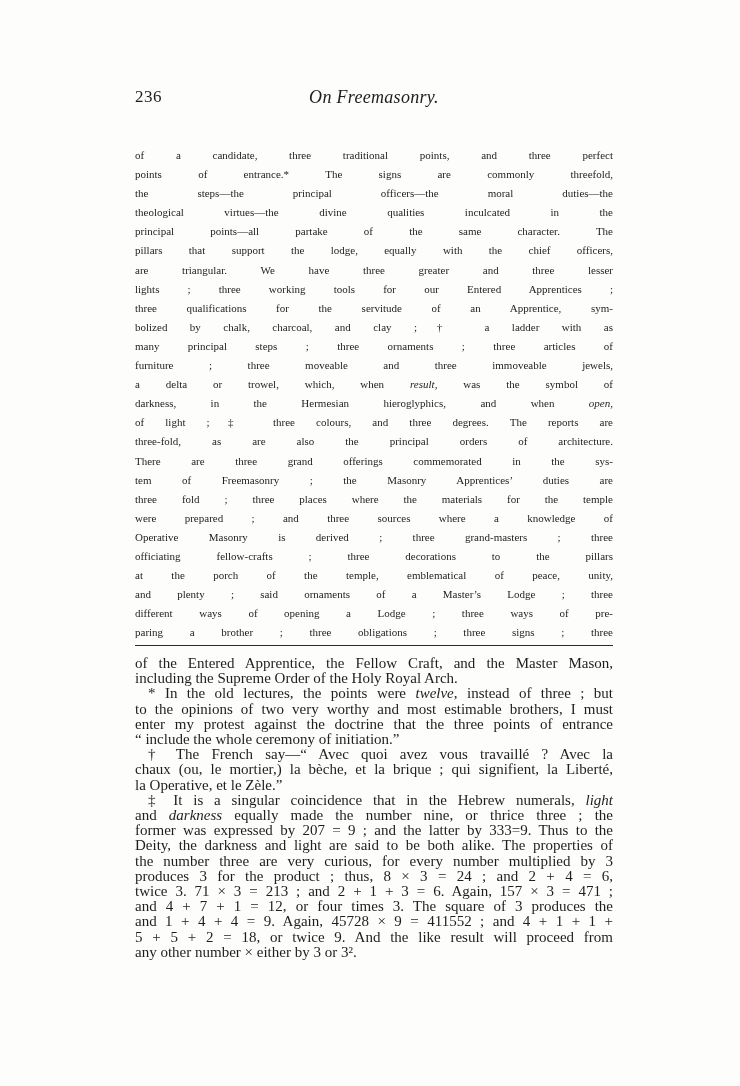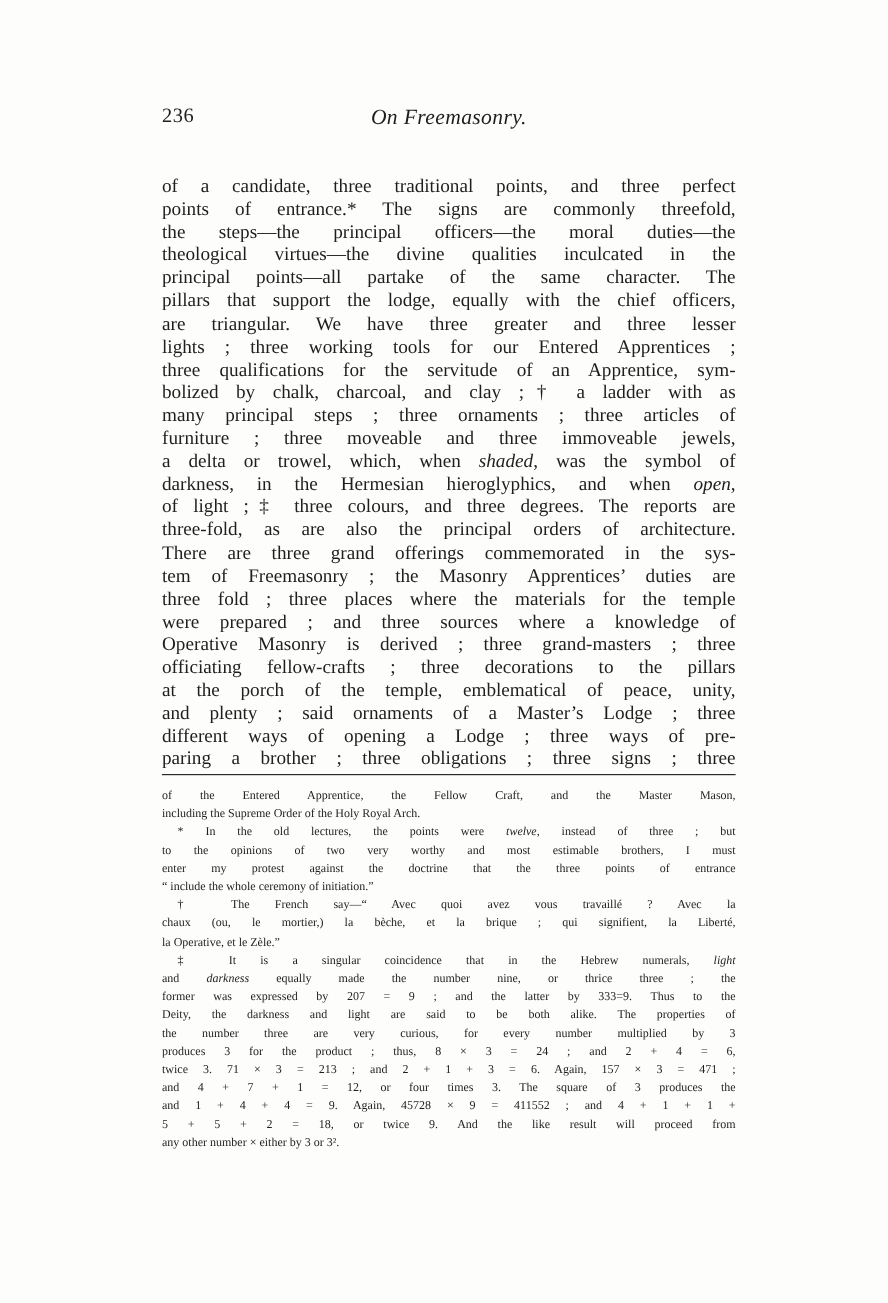--- a/index.html
+++ b/index.html
@@ -27,34 +27,34 @@
   .running-title {
     position: absolute;
     left: 0; right: 0; top: 0;
     text-align: center;
     font-style: italic;
     font-size: 18px;
     letter-spacing: 0.3px;
   }
   .body-text {
     top: 146px;
-    font-size: 16px;
+    font-size: 11px;
     line-height: 19.1px;
   }
   .footnote-rule {
     position: absolute;
     left: 135px;
     top: 645px;
     width: 478px;
     height: 0;
     border-top: 1.6px solid #2a2a2a;
   }
   .footnotes {
     top: 656px;
-    font-size: 10px;
+    font-size: 15px;
     line-height: 15.2px;
   }
   .line {
     text-align: justify;
     text-align-last: justify;
     white-space: normal;
   }
   .line.flush { text-align-last: left; }
   .line.indent { text-indent: 13px; }
   .fn-para { margin: 0; }
@@ -75,21 +75,21 @@
       <div class="line">the steps—the principal officers—the moral duties—the</div>
       <div class="line">theological virtues—the divine qualities inculcated in the</div>
       <div class="line">principal points—all partake of the same character. The</div>
       <div class="line">pillars that support the lodge, equally with the chief officers,</div>
       <div class="line">are triangular. We have three greater and three lesser</div>
       <div class="line">lights ; three working tools for our Entered Apprentices ;</div>
       <div class="line">three qualifications for the servitude of an Apprentice, sym-</div>
       <div class="line">bolized by chalk, charcoal, and clay ;† a ladder with as</div>
       <div class="line">many principal steps ; three ornaments ; three articles of</div>
       <div class="line">furniture ; three moveable and three immoveable jewels,</div>
-      <div class="line">a delta or trowel, which, when <i>shaded</i>, was the symbol of</div>
+      <div class="line">a delta or trowel, which, when <i>result</i>, was the symbol of</div>
       <div class="line">darkness, in the Hermesian hieroglyphics, and when <i>open</i>,</div>
       <div class="line">of light ;‡ three colours, and three degrees. The reports are</div>
       <div class="line">three-fold, as are also the principal orders of architecture.</div>
       <div class="line">There are three grand offerings commemorated in the sys-</div>
       <div class="line">tem of Freemasonry ; the Masonry Apprentices’ duties are</div>
       <div class="line">three fold ; three places where the materials for the temple</div>
       <div class="line">were prepared ; and three sources where a knowledge of</div>
       <div class="line">Operative Masonry is derived ; three grand-masters ; three</div>
       <div class="line">officiating fellow-crafts ; three decorations to the pillars</div>
       <div class="line">at the porch of the temple, emblematical of peace, unity,</div>

